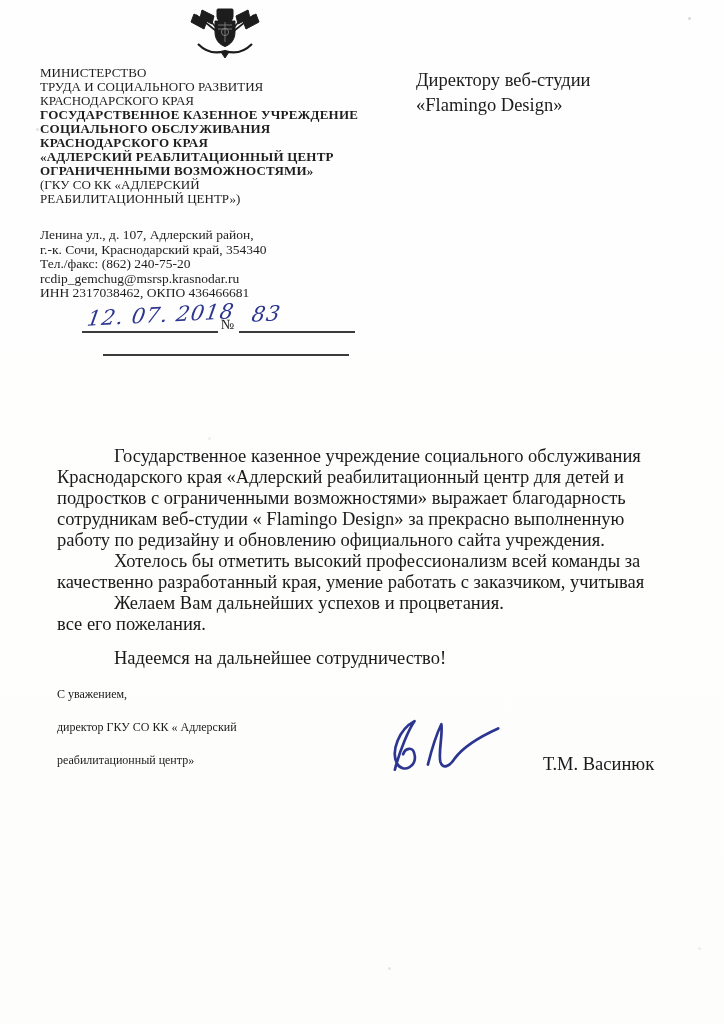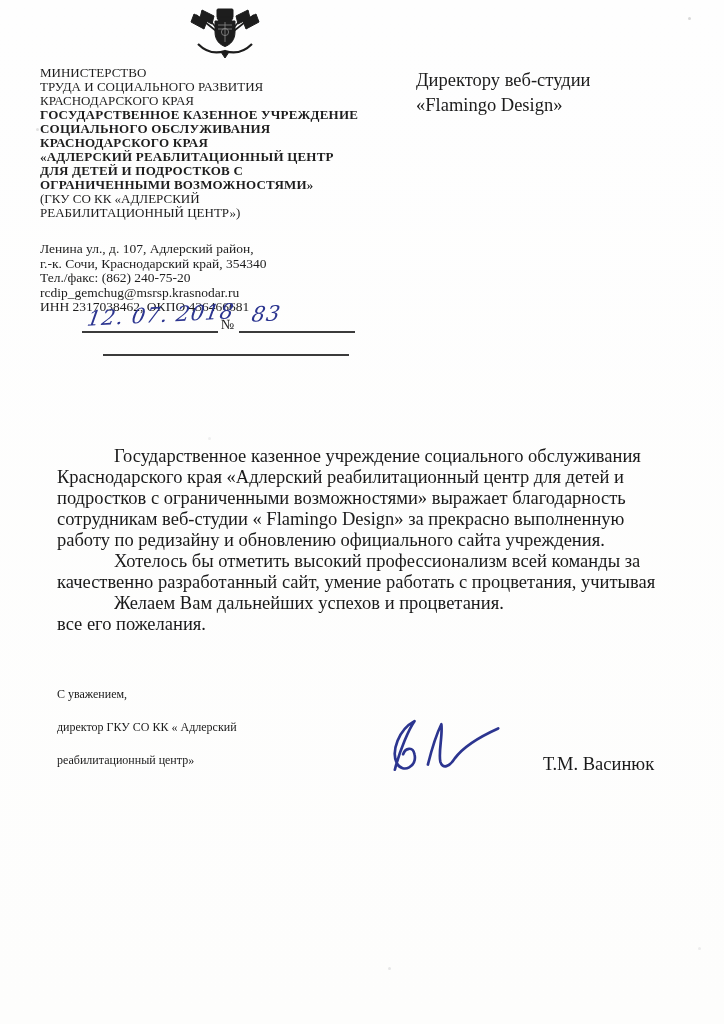--- a/index.html
+++ b/index.html
@@ -89,21 +89,20 @@
   </div>
 
   <div class="letterhead">
     <div>МИНИСТЕРСТВО</div>
     <div>ТРУДА И СОЦИАЛЬНОГО РАЗВИТИЯ</div>
     <div>КРАСНОДАРСКОГО КРАЯ</div>
     <div class="lh-bold">ГОСУДАРСТВЕННОЕ КАЗЕННОЕ УЧРЕЖДЕНИЕ</div>
     <div class="lh-bold">СОЦИАЛЬНОГО ОБСЛУЖИВАНИЯ</div>
     <div class="lh-bold">КРАСНОДАРСКОГО КРАЯ</div>
     <div class="lh-bold">«АДЛЕРСКИЙ РЕАБЛИТАЦИОННЫЙ ЦЕНТР</div>
-    <div class="lh-bold">ДЛЯ ДЕТЕЙ И ПОДРОСТКОВ С</div>
     <div class="lh-bold">ОГРАНИЧЕННЫМИ ВОЗМОЖНОСТЯМИ»</div>
     <div>(ГКУ СО КК «АДЛЕРСКИЙ</div>
     <div>РЕАБИЛИТАЦИОННЫЙ ЦЕНТР»)</div>
     <div class="lh-address">
       <div>Ленина ул., д. 107, Адлерский район,</div>
       <div>г.-к. Сочи, Краснодарский край, 354340</div>
       <div>Тел./факс: (862) 240-75-20</div>
       <div>rcdip_gemchug@msrsp.krasnodar.ru</div>
       <div>ИНН 2317038462, ОКПО 436466681</div>
     </div>
@@ -121,23 +120,24 @@
   <div class="rule rule-number"></div>
   <div class="rule rule-blank"></div>
 
   <div class="body-text">
     <div class="line indent">Государственное казенное учреждение социального обслуживания</div>
     <div class="line">Краснодарского края «Адлерский реабилитационный центр для детей и</div>
     <div class="line">подростков с ограниченными возможностями» выражает благодарность</div>
     <div class="line">сотрудникам веб-студии « Flamingo Design» за прекрасно выполненную</div>
     <div class="line">работу по редизайну и обновлению официального сайта учреждения.</div>
     <div class="line indent">Хотелось бы отметить высокий профессионализм всей команды за</div>
-    <div class="line">качественно разработанный сайт, умение работать с процветания, учитывая</div>
+    <div class="line">качественно разработанный края, умение работать с заказчиком, учитывая</div>
     <div class="line indent">Желаем Вам дальнейших успехов и процветания.</div>
     <div class="line">все его пожелания.</div>
+    <div class="line indent par-gap">Надеемся на дальнейшее сотрудничество!</div>
   </div>
 
   <div class="closing-line salutation">С уважением,</div>
   <div class="closing-line title1">директор ГКУ СО КК « Адлерский</div>
   <div class="closing-line title2">реабилитационный центр»</div>
 
   <div class="signature">
     <svg viewBox="0 0 115 60" width="120" height="62" aria-hidden="true">
       <g fill="none" stroke="#2c3590" stroke-width="2.6" stroke-linecap="round" stroke-linejoin="round">
         <path d="M8,52 C13,32 22,12 27,5 C12,13 4,34 10,46 C16,56 30,49 27,37 C25.5,29 18,31 16,37"></path>

